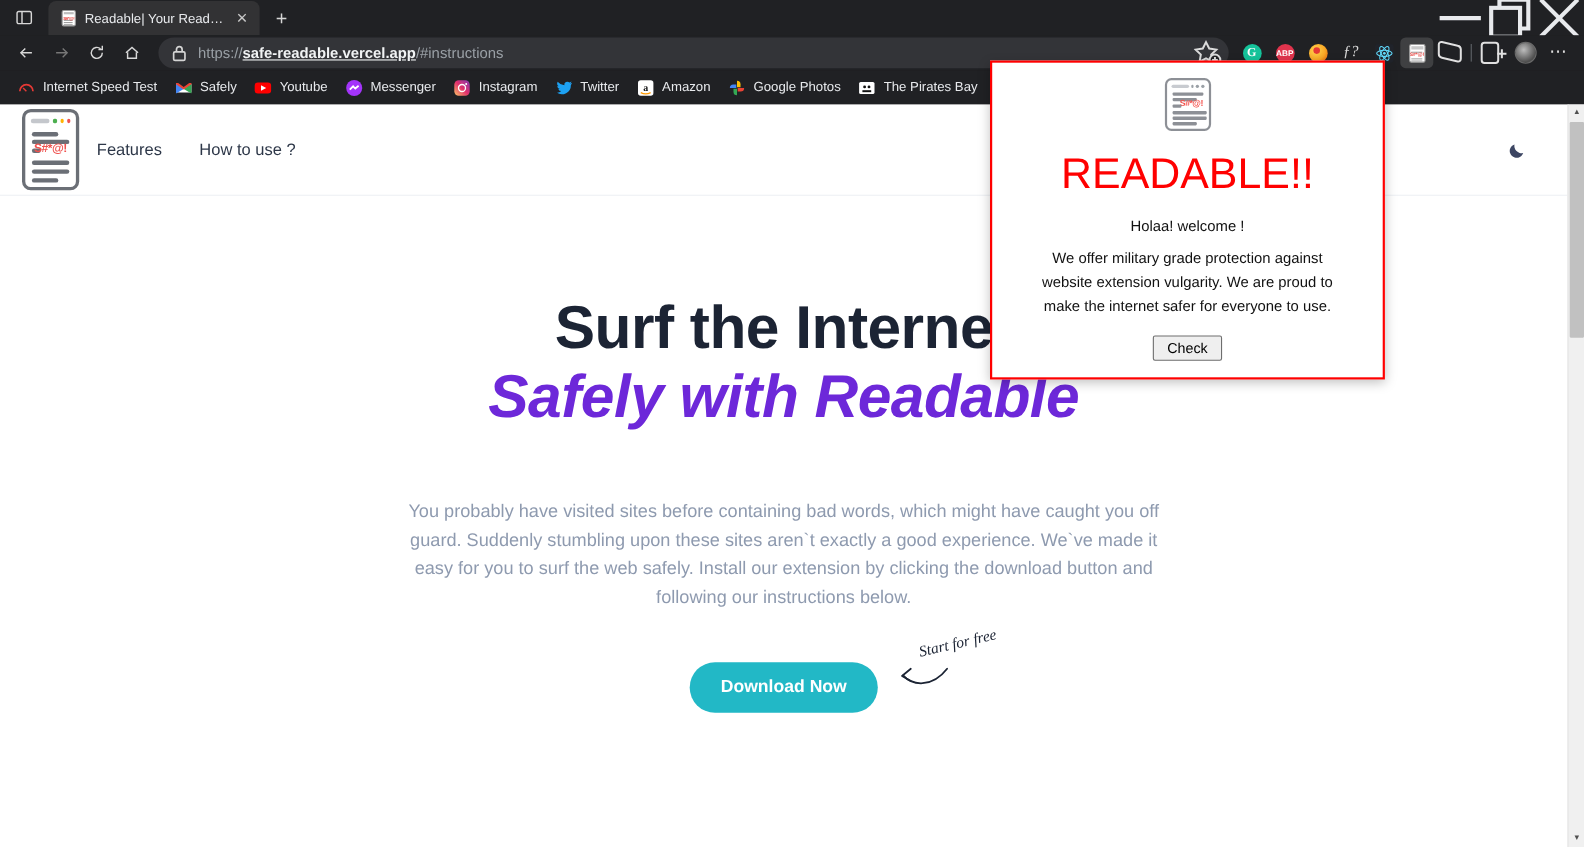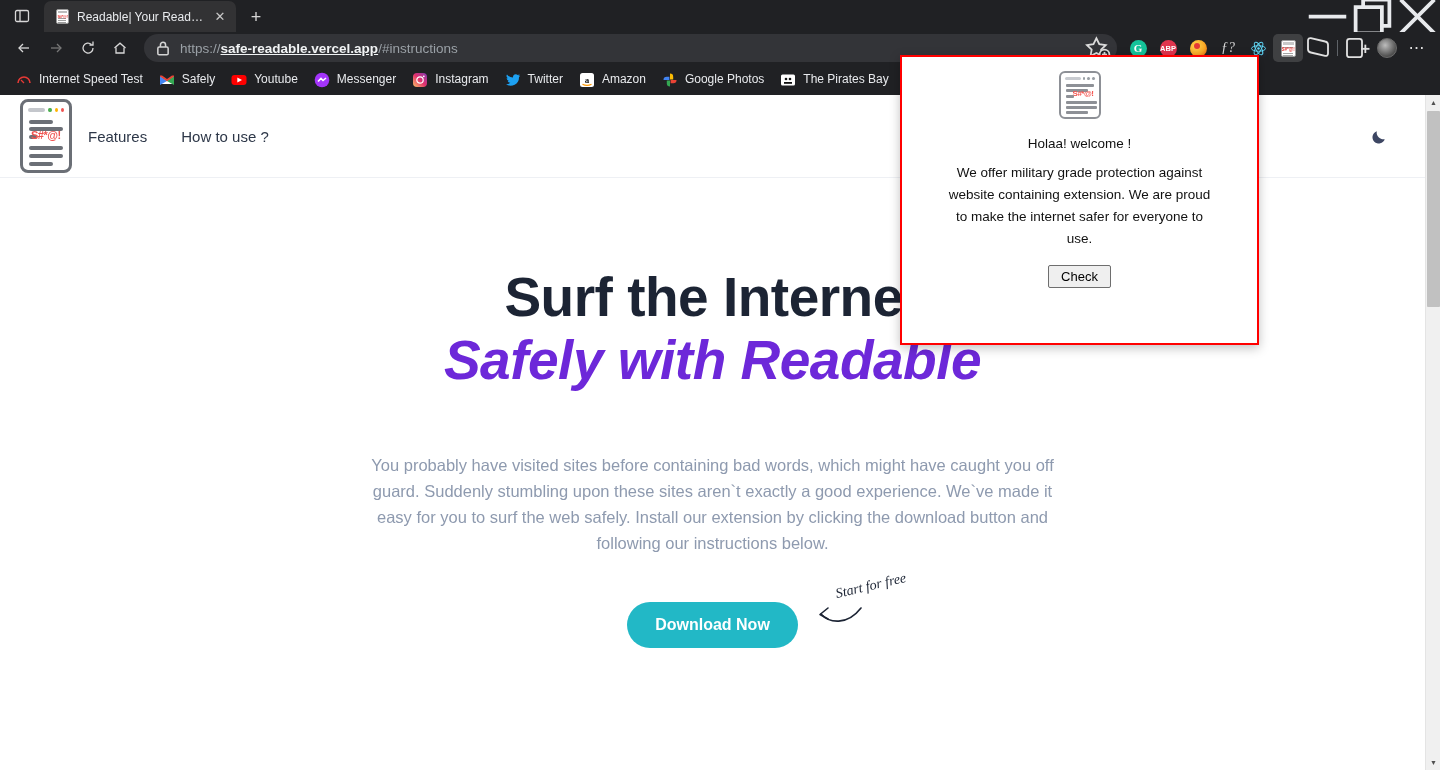--- a/index.html
+++ b/index.html
@@ -663,18 +663,19 @@
           <span class="dot"></span>
       </div>
       <div class="ln" style="top:11px; width:28px;"></div>
       <div class="ln" style="top:16px; width:22px;"></div>
       <div class="red">S#*@!</div>
       <div class="ln" style="top:22px; width:8px;"></div>
       <div class="ln" style="top:28px; width:31px;"></div>
       <div class="ln" style="top:33px; width:31px;"></div>
       <div class="ln" style="top:38px; width:22px;"></div>
     </div>
+    <h1>READABLE!!</h1>
     <div class="welcome">Holaa! welcome !</div>
-    <div class="desc">We offer military grade protection against website containing extension. We are proud to make the internet safer for everyone to use.</div>
+    <div class="desc">We offer military grade protection against website extension vulgarity. We are proud to make the internet safer for everyone to use.</div>
     <button class="check-btn">Check</button>
   </div>
 
 </div>
 
 </body></html>

